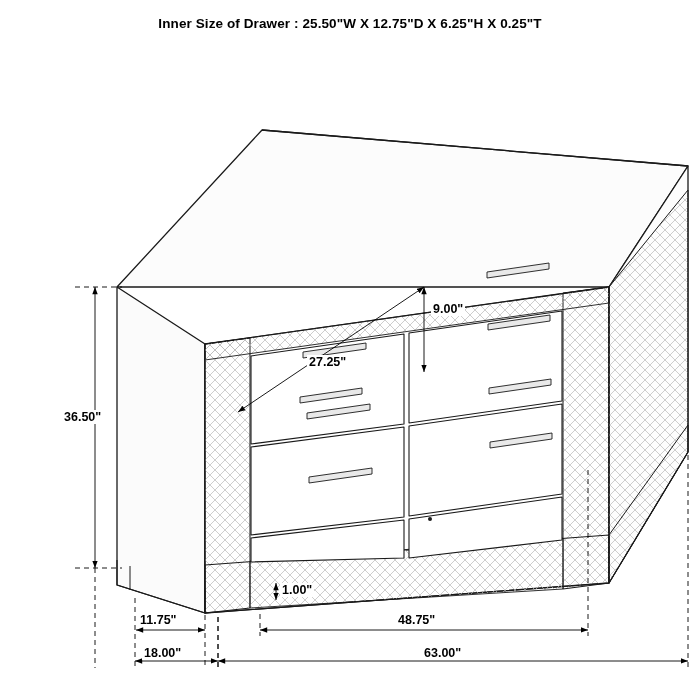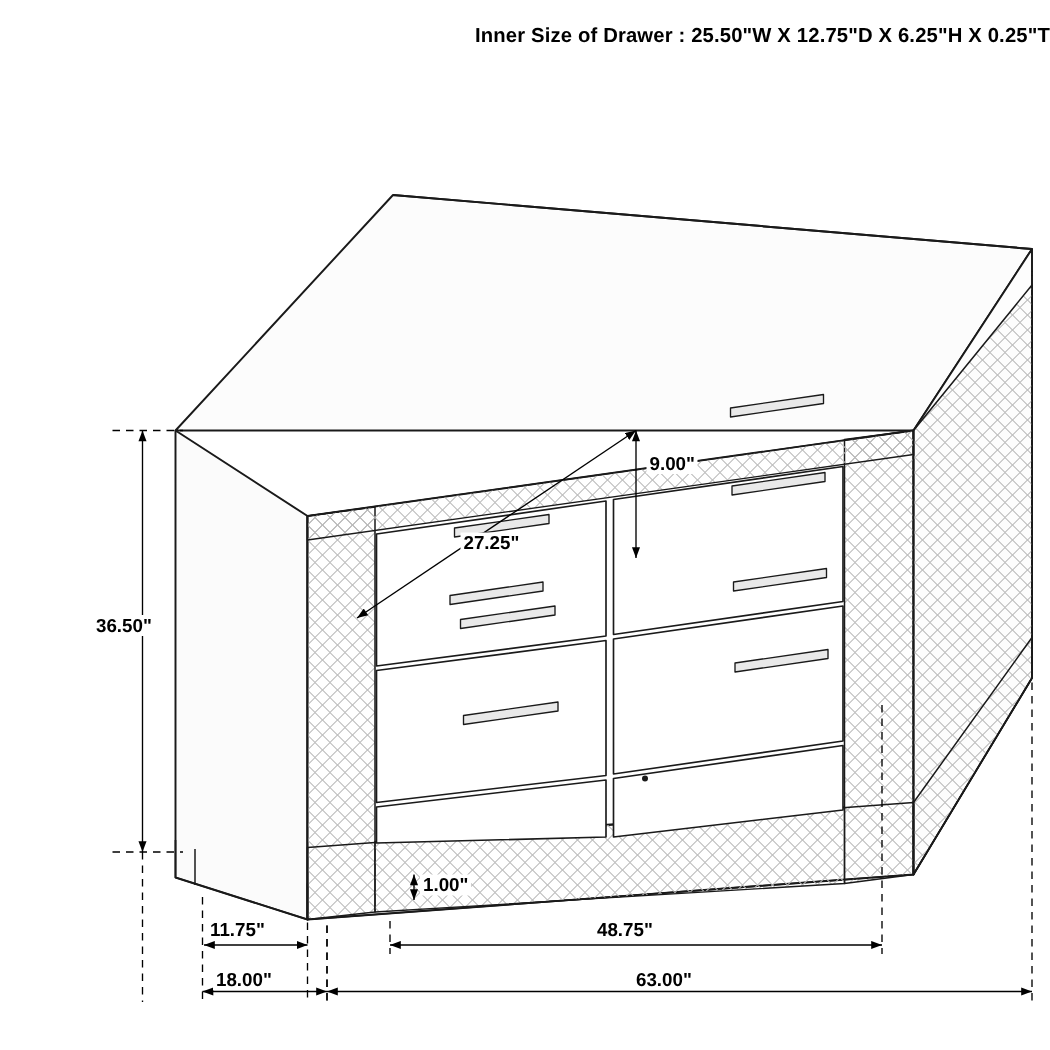--- a/index.html
+++ b/index.html
@@ -18,21 +18,21 @@
   #stage {
     position: relative;
     width: 700px;
     height: 700px;
   }
   #title {
     position: absolute;
     top: 16px;
     left: 0;
     width: 700px;
-    text-align: right;
+    text-align: center;
     font-size: 13.5px;
     font-weight: bold;
     letter-spacing: 0.1px;
     color: #000;
   }
   #drawing {
     position: absolute;
     top: 0;
     left: 0;
   }

